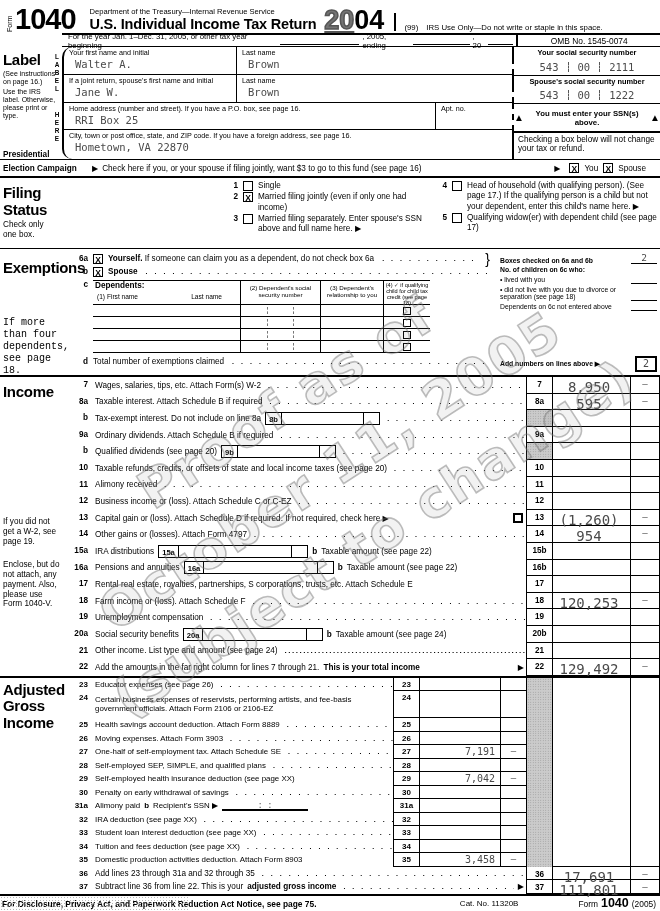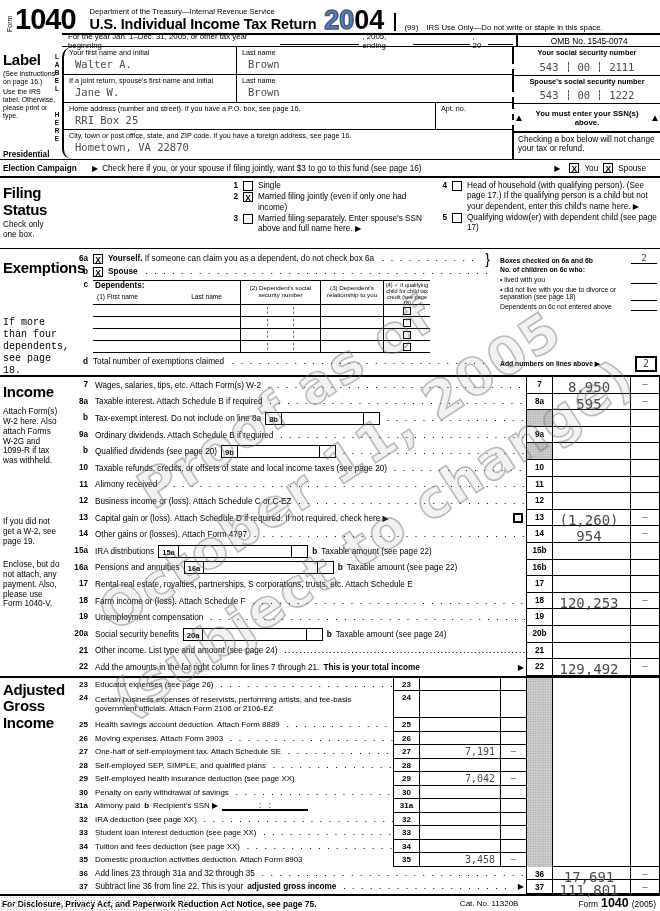--- a/index.html
+++ b/index.html
@@ -8,21 +8,21 @@
   .page { position:relative; width:660px; height:911px; background:#fff; overflow:hidden; }
 
   
   .hdr { height:33px; display:flex; align-items:flex-end; padding:2px 4px 1px 6px; }
   .form-vert { writing-mode:vertical-rl; transform:rotate(180deg); font-size:7px; height:24px; margin-right:2px; }
   .f1040 { font-size:29px; font-weight:bold; letter-spacing:-1px; line-height:.85; }
   .dept { margin-left:14px; }
   .dept-l1 { font-size:7.6px; }
   .dept-l2 { font-size:14.5px; font-weight:bold; letter-spacing:-.2px; }
   .year { margin-left:8px; font-size:27px; font-weight:bold; line-height:.8; display:flex; }
-  .year-outline { color:#3b82f6; -webkit-text-stroke:1.5px #555; }
+  .year-outline { color:#737373;text-decoration:underline; -webkit-text-stroke:1.5px #555; }
   .year-bold { color:#000; }
   .hdr-sep { border-left:2px solid #000; height:18px; margin:0 8px 1px 10px; }
   .use99 { font-size:7.8px; margin-right:8px; }
   .useonly { font-size:7.8px; }
 
   
   .tyrow { margin-left:62px; height:14px; border-top:2.5px solid #000; border-bottom:1px solid #000;
            display:flex; align-items:center; font-size:7.8px; padding-left:6px; }
   .bl { display:inline-block; border-bottom:1px solid #000; height:9px; }
   .bl1{width:82px;margin:0 3px;} .bl2{width:58px;margin:0 3px;} .bl3{width:26px;margin:0 3px;}
@@ -440,21 +440,20 @@
       </div>
       <div class="sb-item sb-last">
         <span class="sb-lab sb-bold">Add numbers on lines above ▶</span>
         <span class="sb-box hand">2</span>
       </div>
     </div>
   </div>
 
   <div class="income">
     <div class="inc-sb1 sb-title">Income</div>
-    <div class="inc-note" style="top:30px">Attach Form(s) W-2 here. Also attach Forms W-2G and 1099-R if tax was withheld.</div>
     <div class="inc-note" style="top:140px">If you did not get a W-2, see page 19.</div>
     <div class="inc-note" style="top:183px">Enclose, but do not attach, any payment. Also, please use Form 1040-V.</div>
     <div id="income-lines">
         <div class="irow">
           <span class="lnum">7</span>
           <span class="ldesc">
             <span class="dtext">Wages, salaries, tips, etc. Attach Form(s) W-2</span>
             <span class="leader">........................................................................................................................</span>
           </span>
           <span class="rnum">7</span>

